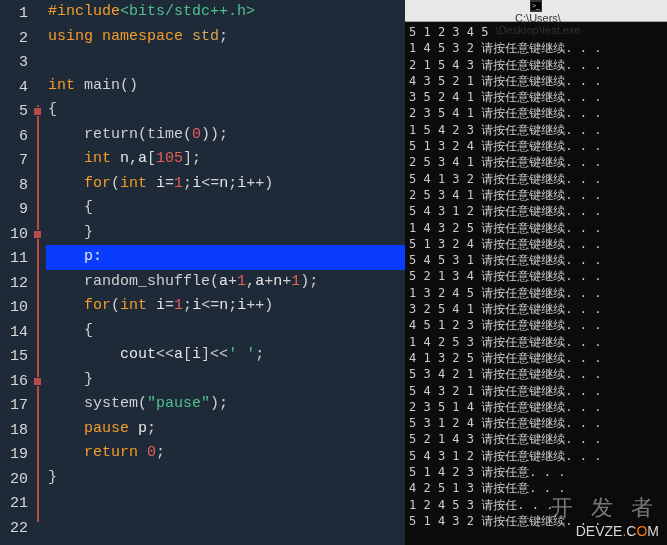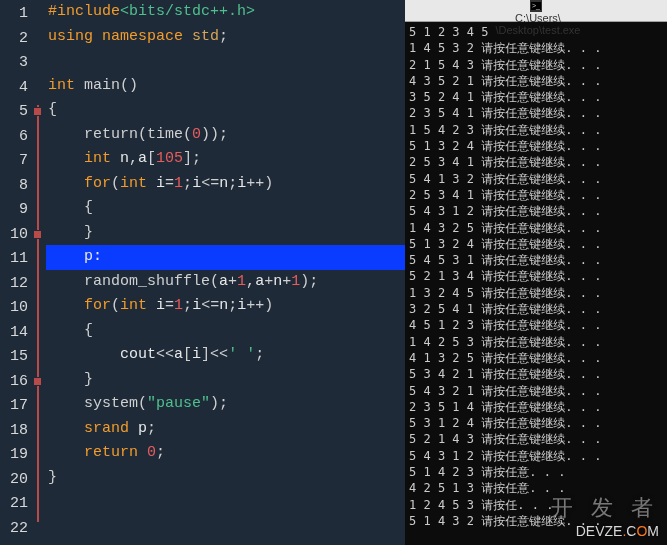--- a/index.html
+++ b/index.html
@@ -188,21 +188,21 @@
       <div class="code-line">    <span class="kw">for</span><span class="punct">(</span><span class="type">int</span> i<span class="op">=</span><span class="num">1</span><span class="punct">;</span>i<span class="op">&lt;=</span>n<span class="punct">;</span>i<span class="op">++</span><span class="punct">)</span></div>
       <div class="code-line">    <span class="punct">{</span></div>
       <div class="code-line">    <span class="punct">}</span></div>
       <div class="code-line hl">    <span class="lbl">p:</span></div>
       <div class="code-line">    <span class="func">random_shuffle</span><span class="punct">(</span>a<span class="op">+</span><span class="num">1</span><span class="punct">,</span>a<span class="op">+</span>n<span class="op">+</span><span class="num">1</span><span class="punct">);</span></div>
       <div class="code-line">    <span class="kw">for</span><span class="punct">(</span><span class="type">int</span> i<span class="op">=</span><span class="num">1</span><span class="punct">;</span>i<span class="op">&lt;=</span>n<span class="punct">;</span>i<span class="op">++</span><span class="punct">)</span></div>
       <div class="code-line">    <span class="punct">{</span></div>
       <div class="code-line">        cout<span class="op">&lt;&lt;</span>a<span class="punct">[</span>i<span class="punct">]</span><span class="op">&lt;&lt;</span><span class="str">' '</span><span class="punct">;</span></div>
       <div class="code-line">    <span class="punct">}</span></div>
       <div class="code-line">    <span class="func">system</span><span class="punct">(</span><span class="str">"pause"</span><span class="punct">);</span></div>
-      <div class="code-line">    <span class="kw">srand</span> p<span class="punct">;</span></div>
+      <div class="code-line">    <span class="kw">pause</span> p<span class="punct">;</span></div>
       <div class="code-line">    <span class="kw">return</span> <span class="num">0</span><span class="punct">;</span></div>
       <div class="code-line"><span class="punct">}</span></div>
     </div>
 </div>
 
 <div class="console-pane">
   <div class="console-title">
     <span class="icon">
       <svg width="12" height="12" viewBox="0 0 12 12">
           <rect x="0" y="0" width="12" height="12" fill="#333"></rect>

